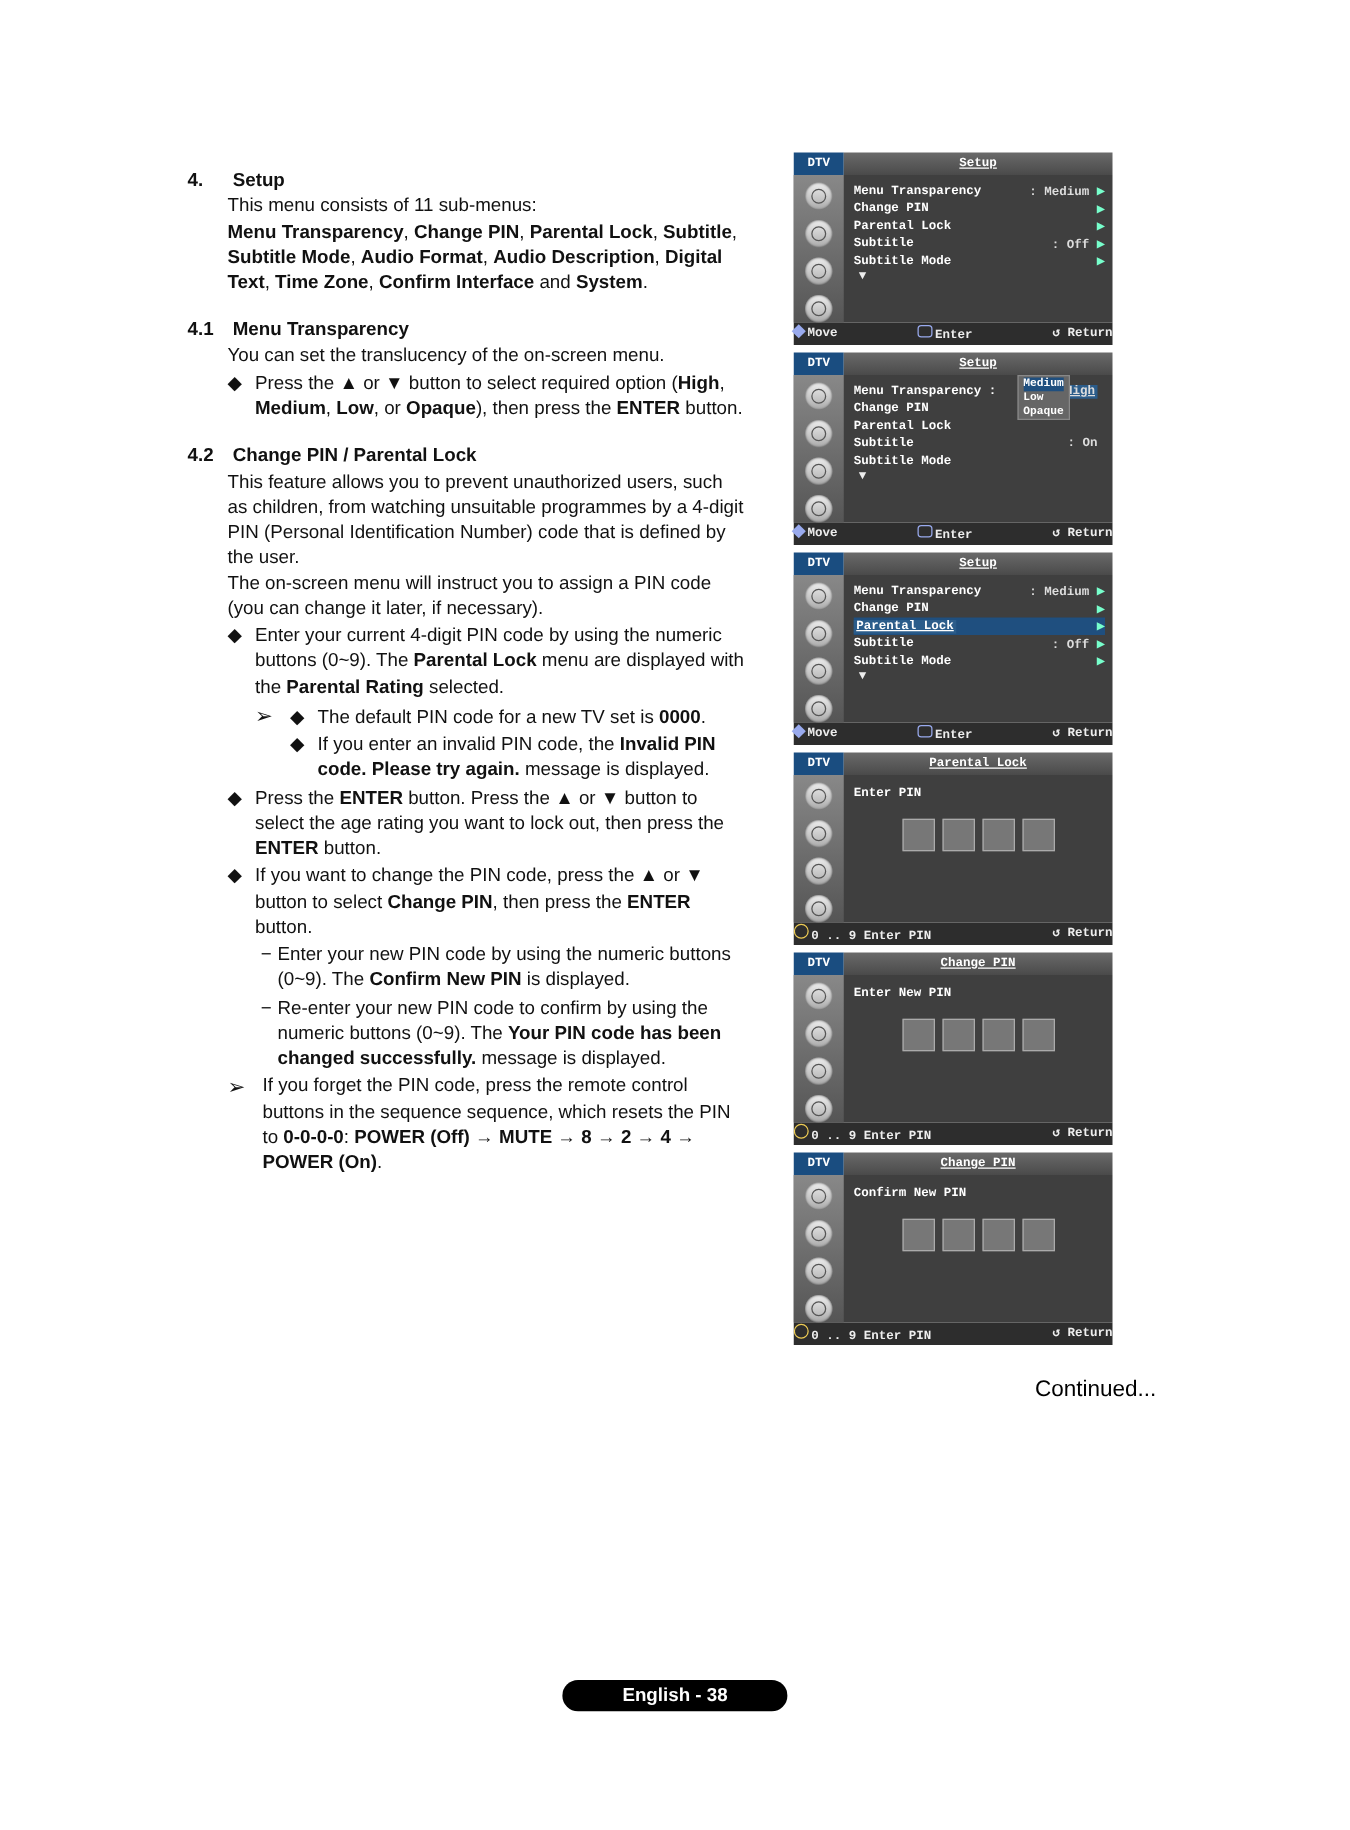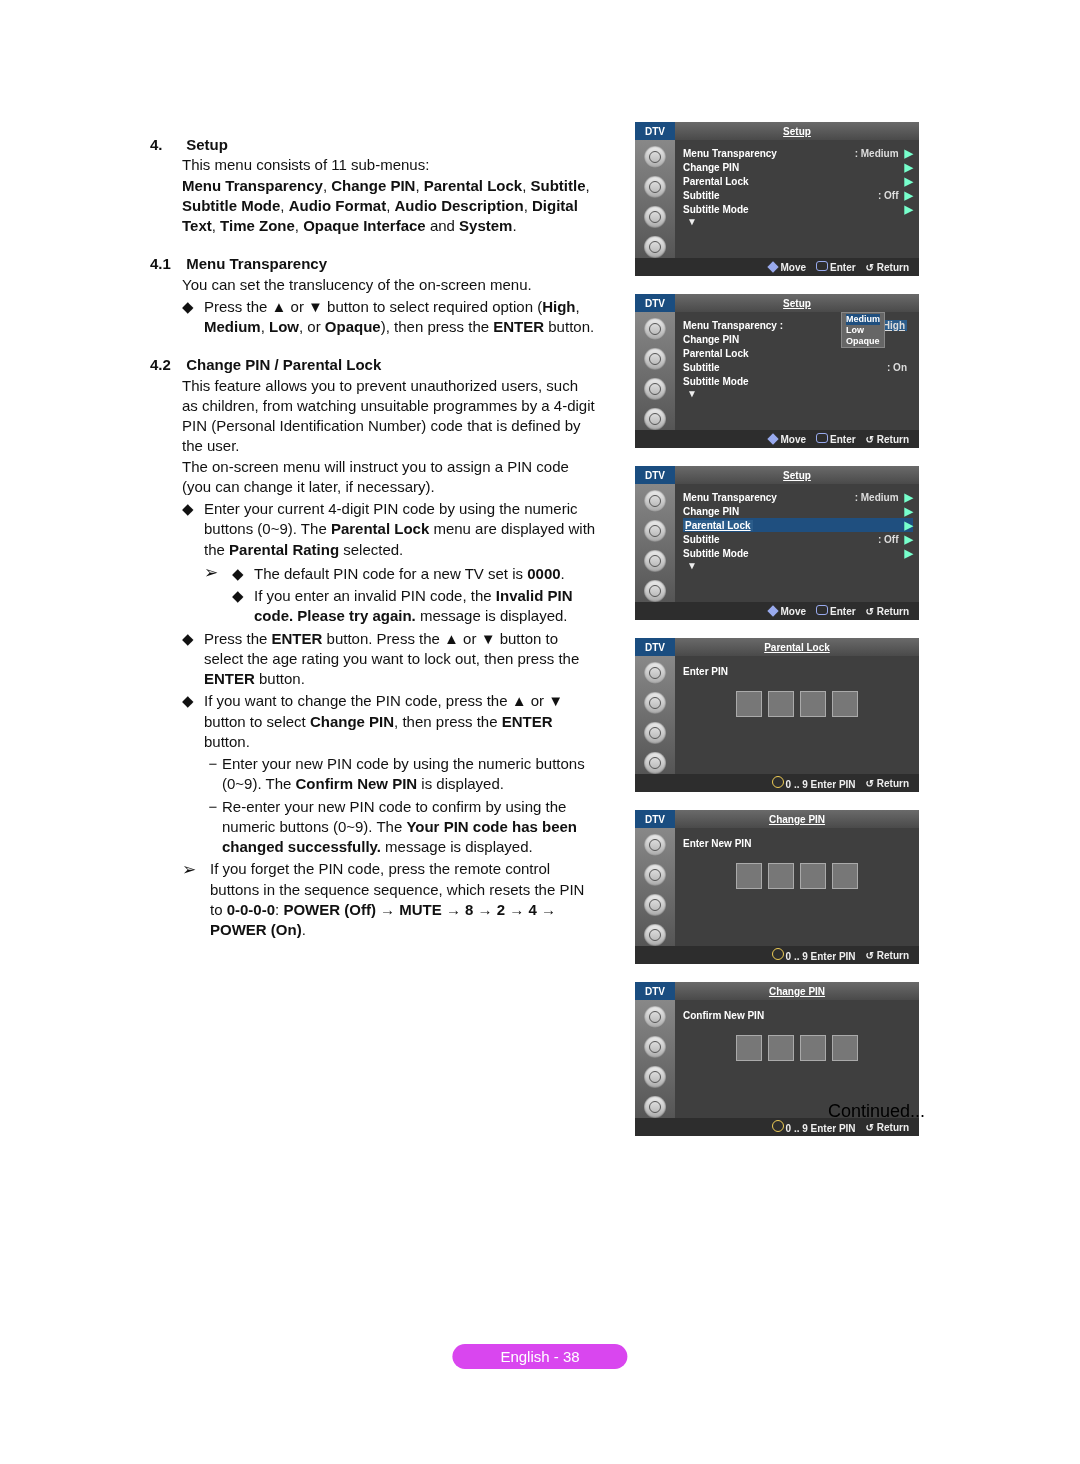--- a/index.html
+++ b/index.html
@@ -12,62 +12,62 @@
   .bullet { width:22px; flex-shrink:0; }
   .arrow-row { display:flex; margin-top:2px; }
   .arrowmark { width:28px; flex-shrink:0; font-size:17px; }
   .dash-row { display:flex; margin-top:2px; }
   .dash { width:18px; flex-shrink:0; text-align:center; }
   .gap { height:18px; }
   .section-num { font-weight:bold; }
 
   
   .osd-col { position:absolute; left:635px; top:122px; width:280px; }
-  .osd { width:284px; margin-bottom:18px; }
+  .osd { width:255px; margin-bottom:6px;font-family:Liberation Mono, monospace; }
   .titlebar { display:flex; height:18px; font-size:10px; font-weight:bold; color:#fff; }
   .titlebar .tab { width:40px; background:#1a4d80; display:flex; align-items:center; justify-content:center; }
   .titlebar .bar { flex:1; background:linear-gradient(#6a6a6a,#4a4a4a); display:flex; align-items:center; justify-content:center; text-decoration:underline; }
   .osd-body { display:flex; background:#3f3f3f; }
   .iconcol { width:40px; background:linear-gradient(#888,#555); display:flex; flex-direction:column; align-items:center; padding-top:6px; gap:8px; }
   .icn { width:22px; height:22px; border-radius:50%; background:linear-gradient(#eee,#aaa); box-shadow:inset 0 0 2px #333; position:relative; }
   .icn::after{content:"";position:absolute;inset:5px;border-radius:50%;border:1px solid #555;}
   .menuarea { flex:1; padding:6px 6px 0 8px; color:#fff; font-size:10px; font-weight:bold; }
   .menurow { display:flex; align-items:center; justify-content:space-between; height:14px; }
   .menurow .lbl { white-space:nowrap; }
   .menurow .val { color:#ddd; margin-right:6px; }
   .menurow .tri { color:#7fc; font-size:11px; }
   .hl { background:#2b5c8a; padding:0 2px; text-decoration:underline; }
   .down { color:#eee; font-size:10px; padding-left:4px; }
   .dropdown { background:#666; border:1px solid #888; padding:1px 4px; font-size:9px; line-height:1.2; position:absolute; right:34px; }
   .dropdown .sel { background:#1f4f7f; }
-  .helpbar { height:18px; background:#2d2d2d; color:#eee; font-size:10px; display:flex; align-items:center; justify-content:flex-end; gap:10px; padding-right:10px; font-weight:bold; }
+  .helpbar { height:18px; background:#2d2d2d; color:#eee; font-size:10px; display:flex; align-items:center; justify-content:space-between; gap:10px; font-weight:bold; }
   .help-dia { width:8px; height:8px; background:#9ae; transform:rotate(45deg); display:inline-block; margin-right:3px; }
   .help-ret { width:10px; height:8px; border:1px solid #9ae; border-radius:3px; display:inline-block; margin-right:2px; }
   .pinboxes { display:flex; gap:6px; justify-content:center; margin:14px 0 22px; }
   .pinbox { width:24px; height:24px; background:#777; border:1px solid #aaa; }
   .osd .promptarea { flex:1; padding:10px 8px 0; color:#fff; font-size:10px; font-weight:bold; }
   .helpbar .ring { width:10px;height:10px;border:1px solid #ec5;border-radius:50%;display:inline-block;margin-right:2px;}
   
   .continued { position:absolute; right:155px; top:1101px; font-size:18px; }
-  .footer { position:absolute; bottom:95px; left:50%; transform:translateX(-50%); background:#d946ef; color:#fff; font-size:15px; font-weight:normal; padding:4px 48px; border-radius:18px; }
+  .footer { position:absolute; bottom:95px; left:50%; transform:translateX(-50%); background:#000000; color:#fff; font-size:15px; font-weight:bold; padding:4px 48px; border-radius:18px; }
 </style>
 </head>
 <body>
 
 <div class="page">
 
   <div class="content">
     <div class="section-head">
       <span class="num section-num">4.</span>
       <b>Setup</b>
     </div>
     <div class="sub">
       <span>This menu consists of 11 sub-menus:</span><br>
       <b>Menu Transparency</b><span>, </span>
-      <b>Change PIN</b>, <b>Parental Lock</b>, <b>Subtitle</b>, <b>Subtitle Mode</b>, <b>Audio Format</b>, <b>Audio Description</b>, <b>Digital Text</b>, <b>Time Zone</b>, <b>Opaque Interface</b><span> and </span><b>System</b><span>.</span>
+      <b>Change PIN</b>, <b>Parental Lock</b>, <b>Subtitle</b>, <b>Subtitle Mode</b>, <b>Audio Format</b>, <b>Audio Description</b>, <b>Digital Text</b>, <b>Time Zone</b>, <b>Confirm Interface</b><span> and </span><b>System</b><span>.</span>
     </div>
 
     <div class="gap"></div>
 
     <div>
       <span class="num section-num">4.1</span>
       <b>Menu Transparency</b>
     </div>
     <div class="sub">
       <div>You can set the translucency of the on-screen menu.</div>

